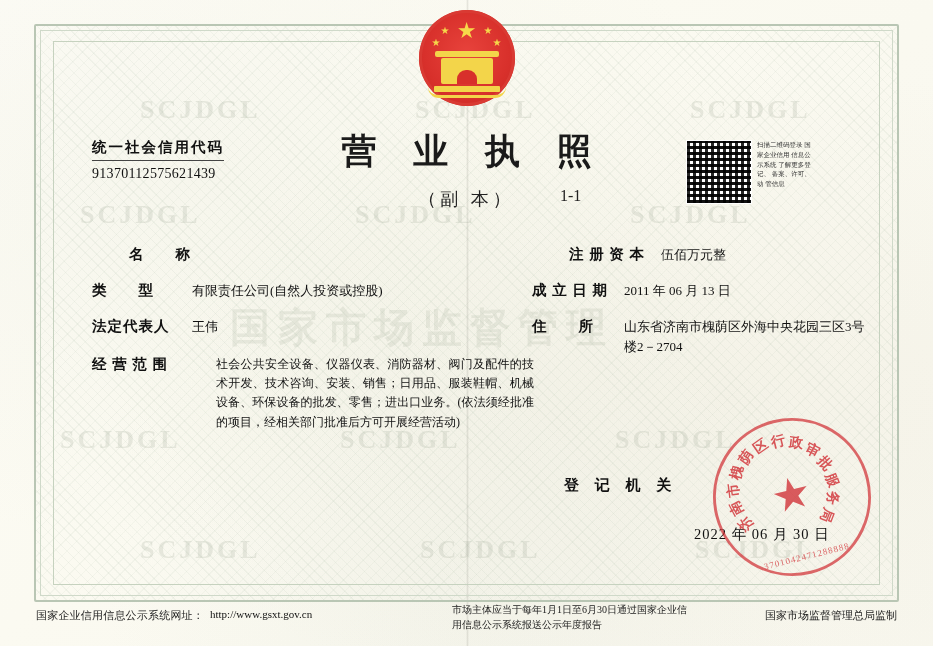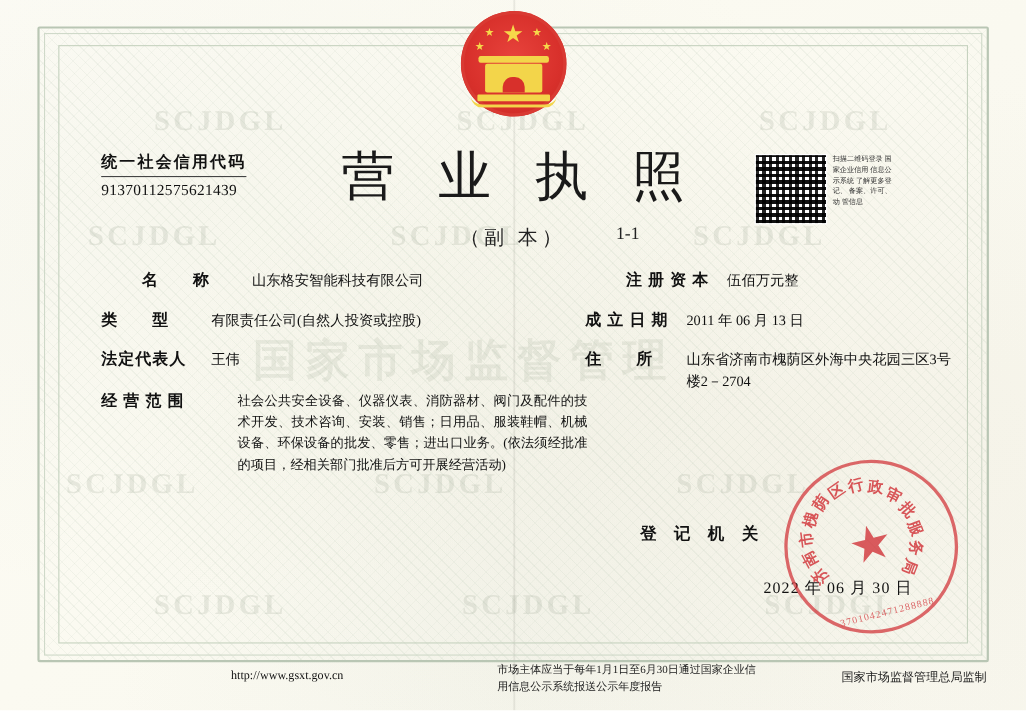--- a/index.html
+++ b/index.html
@@ -178,22 +178,22 @@
 
   
   .title-block {
     position: absolute;
     left: 0; right: 0;
     top: 128px;
     text-align: center;
   }
   .main-title {
     font-family: "Liberation Serif", serif;
-    font-size: 48px;
-    font-weight: normal;
+    font-size: 35px;
+    font-weight: bold;
     letter-spacing: 14px;
     color: #1a1a1a;
     padding-left: 14px;
   }
   .sub-title-row {
     margin-top: 12px;
     position: relative;
     height: 24px;
   }
   .sub-title {
@@ -297,21 +297,21 @@
     font-size: 12px;
     line-height: 1.6;
     color: #111;
     text-align: justify;
     margin-left: 24px;
   }
 
   
   .reg-auth {
     position: absolute;
-    left: 582px;
+    left: 564px;
     top: 476px;
     font-size: 15px;
     font-weight: bold;
     letter-spacing: 6px;
     color: #111;
   }
   .issue-date {
     position: absolute;
     left: 694px;
     top: 525px;
@@ -459,21 +459,20 @@
 国家企业信用
 信息公示系统
 了解更多登记、
 备案、许可、动
 管信息</div>
 
   <div class="fields">
 
     <div class="row" style="height:36px;margin-left:37px;">
       <div class="lbl lbl-left">名　　称</div>
-      <div class="val val-left">山东格安智能科技有限公司</div>
       <div class="lbl lbl-right">注 册 资 本</div>
       <div class="val val-right">伍佰万元整</div>
     </div>
 
     <div class="row" style="height:36px;padding-left:40px;">
       <div class="lbl lbl-left">类　　型</div>
       <div class="val val-left">有限责任公司(自然人投资或控股)</div>
       <div class="lbl lbl-right">成 立 日 期</div>
       <div class="val val-right">2011 年  06 月 13 日</div>
     </div>
@@ -516,17 +515,18 @@
         <span style="transform: translate(31.5582px, -51.3275px) rotate(41.6667deg);">审</span>
         <span style="transform: translate(44.4466px, -34.7814px) rotate(62.5deg);">批</span>
         <span style="transform: translate(50.6078px, -14.7334px) rotate(83.3333deg);">服</span>
         <span style="transform: translate(49.2361px, 6.19511px) rotate(104.167deg);">务</span>
         <span style="transform: translate(40.5108px, 25.2674px) rotate(125deg);">局</span>
       </div>
     <div class="seal-bottom">3701042471288888</div>
   </div>
 
   <div class="footer">
+    <div class="f-left">国家企业信用信息公示系统网址：</div>
     <a class="f-url" href="#">http://www.gsxt.gov.cn</a>
     <div class="f-center">市场主体应当于每年1月1日至6月30日通过国家企业信用信息公示系统报送公示年度报告</div>
     <div class="f-right">国家市场监督管理总局监制</div>
   </div>
 </div>
 
 </body></html>

